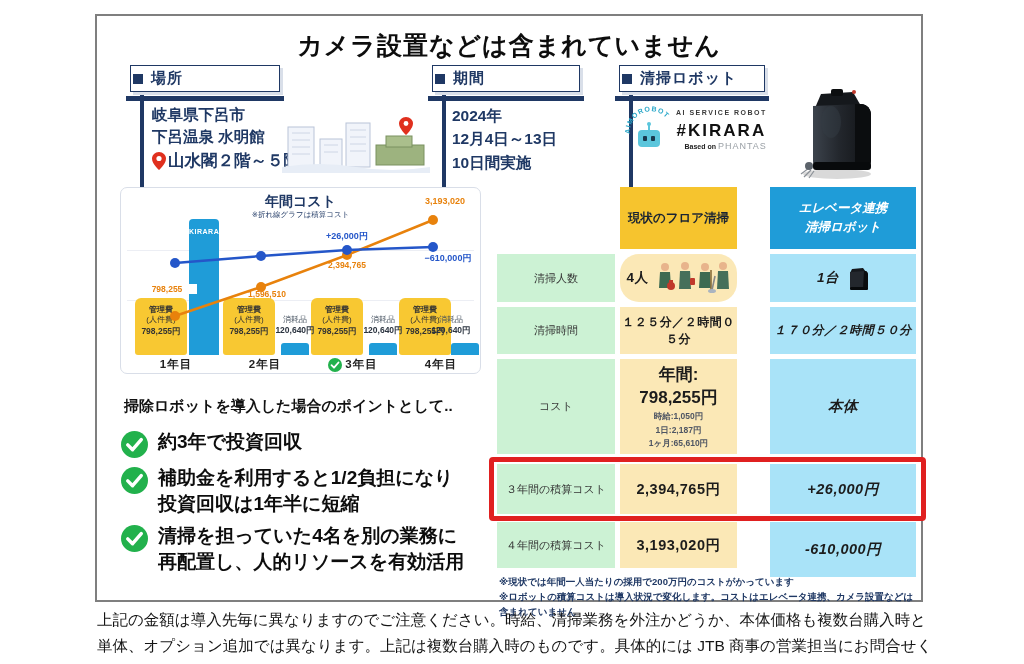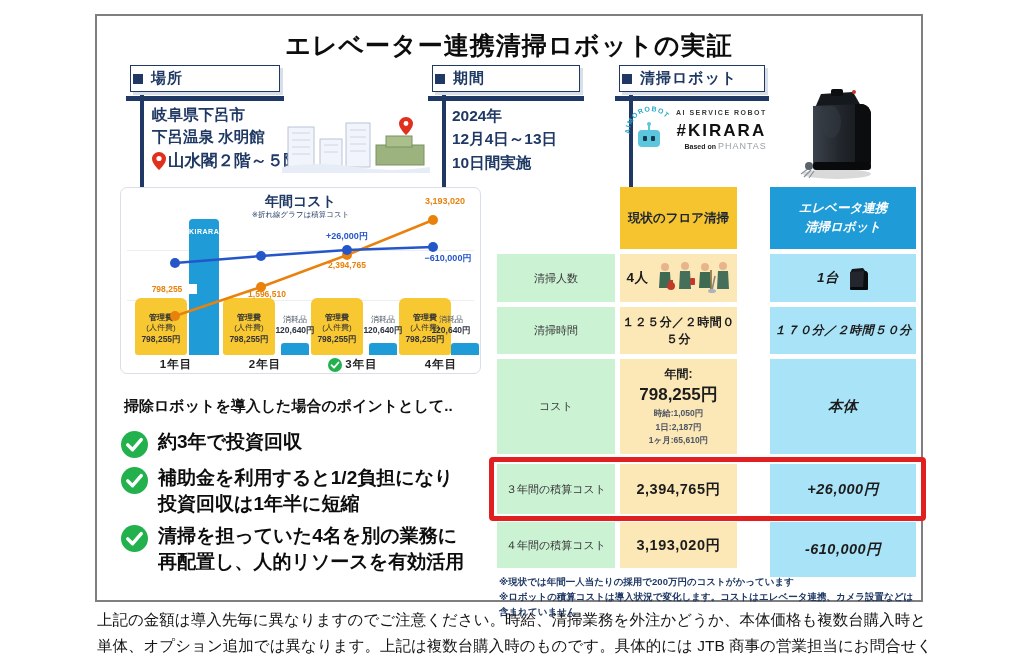--- a/index.html
+++ b/index.html
@@ -42,21 +42,21 @@
   
   .chart-card { position:absolute; left:23px; top:171px; width:361px; height:187px;
     background:#fff; border:1.5px solid #d9dee8; border-radius:7px; }
   .chart-title { position:absolute; top:5px; width:100%; text-align:center;
     font-size:14px; font-weight:bold; color:#1f3864; }
   .chart-subtitle { position:absolute; top:22px; width:100%; text-align:center;
     font-size:7.5px; color:#1f3864; }
   .gridline { position:absolute; left:6px; right:6px; height:1px; background:#eceef4; }
   .bar { position:absolute; }
   .bar.yellow { width:52px; top:110px; height:57px; background:#f8c832; border-radius:6px 6px 3px 3px;
-    text-align:center; color:#333; padding-top:15px; }
+    text-align:center; color:#333; padding-top:7px; }
   .bar.yellow .b1 { font-size:8px; font-weight:bold; line-height:1.2; }
   .bar.yellow .b2 { font-size:8px; line-height:1.2; }
   .bar.yellow .b3 { font-size:8.5px; font-weight:bold; margin-top:2px; }
   .bar.kirara { left:68px; width:30px; top:31px; height:136px; background:#1f9cd8;
     border-radius:4px 4px 0 0; text-align:center; padding-top:9px;
     color:#fff; font-size:7px; font-weight:bold; letter-spacing:.5px; }
   .bar.smallblue { width:28px; top:155px; height:12px; background:#1f9cd8; border-radius:3px 3px 0 0; }
   .shomo-label { position:absolute; top:126px; width:56px; text-align:center; color:#44505e; }
   .shomo-label .s1 { font-size:8px; }
   .shomo-label .s2 { font-size:8.5px; font-weight:bold; color:#2b3440; }
@@ -80,38 +80,38 @@
     align-items:center; text-align:center; }
   .col-label { left:400px; width:118px; background:#ccf2d4; font-size:11px; color:#333; }
   .col-cur { left:523px; width:117px; }
   .col-rob { left:673px; width:146px;font-style:italic; }
   .hdr-cur { background:#f6c42e; color:#1a2433; font-size:12.5px; font-weight:bold; }
   .hdr-rob { background:#1f9cd8; color:#fff; font-size:12.5px; font-weight:bold; line-height:1.5; }
   .cell-cur { background:#fbe8b6; }
   .cell-rob { background:#a9e3f8; }
   .val { font-size:13.5px; font-weight:bold; color:#1c1c1c; letter-spacing:.5px; }
   .val-big { font-size:17px; font-weight:bold; color:#1c1c1c; }
-  .val-mid { font-size:12px; font-weight:bold; color:#1c1c1c; }
+  .val-mid { font-size:17px; font-weight:bold; color:#1c1c1c; }
   .val-sub { font-size:8.5px; color:#4e5563; font-weight:600; line-height:1.35; margin-top:2px; }
   .with-icon { flex-direction:row; gap:8px; }
   .red-box { position:absolute; left:392px; top:441px; width:437px; height:64px;
     border:5px solid #e02020; border-radius:4px; background:transparent; }
   .footnotes { position:absolute; left:402px; top:558px; font-size:9.5px; color:#1f3864;
     line-height:1.6; font-weight:600; }
 
   .disclaimer { position:absolute; left:97px; top:607px; width:838px; font-size:15.5px;
     color:#151515; line-height:1.7; font-weight:500; }
 </style>
 </head>
 <body>
 
 <div class="page">
   <div class="frame">
 
-    <div class="slide-title">エレベーター連携清掃ロボットの実証</div>
+    <div class="slide-title">カメラ設置などは含まれていません</div>
 
     <div class="flag" style="left:33px; top:49px; width:150px;">
       <div class="vline" style="height:112px;"></div>
       <div class="fbox">
         <span class="sq"></span>
         <span class="flabel">場所</span>
       </div>
       <div class="fbar" style="width:158px;"></div>
     </div>
 
@@ -349,21 +349,21 @@
       <span>現状のフロア清掃</span>
     </div>
     <div class="cell col-rob hdr-rob" style="top:171px; height:62px;">
       <span>エレベータ連携</span>
       <span>清掃ロボット</span>
     </div>
 
     <div class="cell col-label" style="top:238px; height:48px;">
       <span>清掃人数</span>
     </div>
-    <div class="cell col-cur cell-cur with-icon" style="top:238px; height:48px;">
+    <div class="cell col-cur cell-cur with-icon" style="top:238px; height:48px;border-radius:19px;">
       <span class="val">4人</span>
       <svg width="74" height="36" viewBox="0 0 74 36">
         <g>
           <circle cx="8" cy="7" r="4" fill="#e8b48c"></circle>
             <path d="M3 12 h10 l1 16 h-12 z" fill="#3e6b52"></path>
           <circle cx="14" cy="26" r="4" fill="#c0392b"></circle>
             <rect x="12" y="20" width="4" height="4" fill="#c0392b"></rect>
           <circle cx="28" cy="6" r="4" fill="#e8b48c"></circle>
             <path d="M23 11 h10 l1 18 h-12 z" fill="#456f5a"></path>
           <rect x="33" y="18" width="5" height="7" rx="1" fill="#c0392b"></rect>

